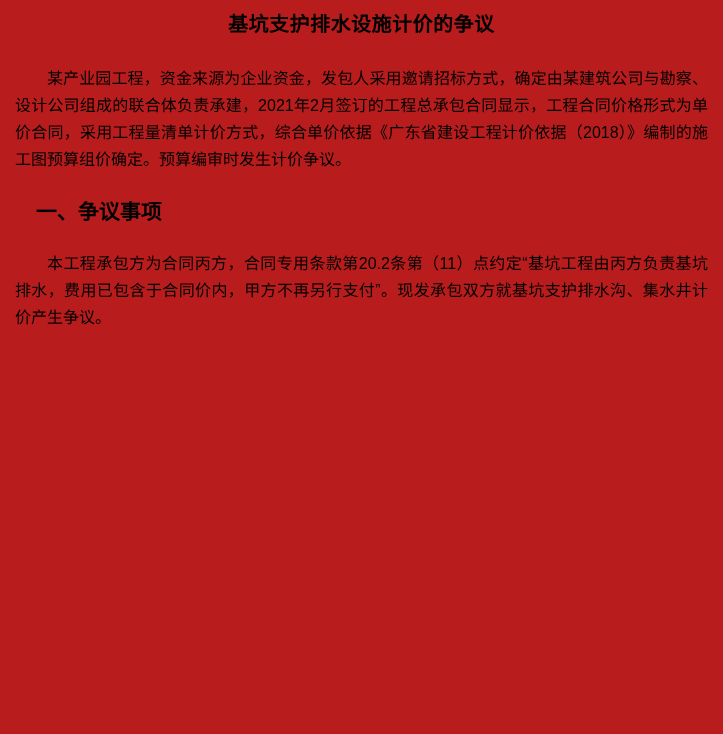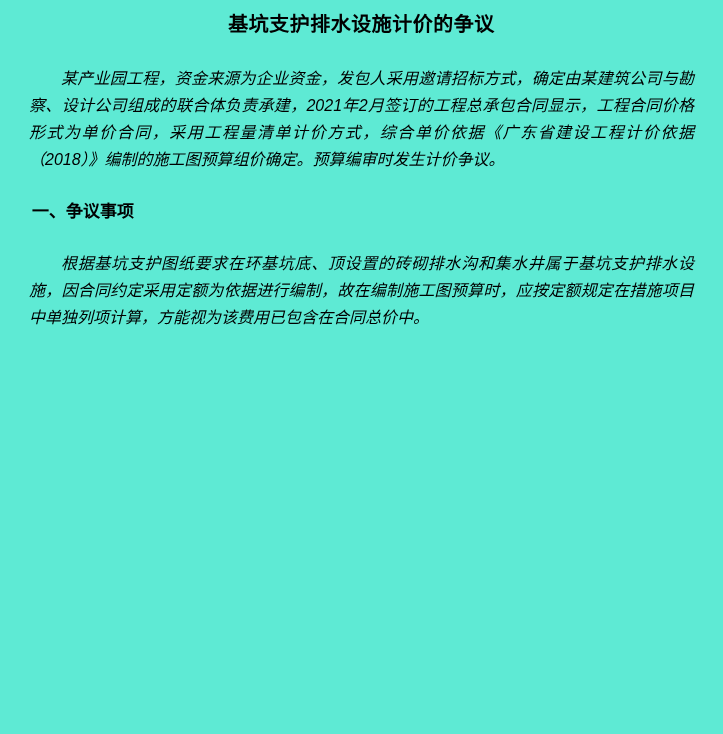--- a/index.html
+++ b/index.html
@@ -14,55 +14,54 @@
     font-family: "Liberation Sans", "DejaVu Sans", sans-serif;
     font-size: 16px;
     line-height: 27px;
     overflow: hidden;
   }
   .doc {
     box-sizing: border-box;
     width: 723px;
     height: 734px;
     padding: 8px 15px 10px 15px;
-    background: #5eead4;
+    background: #b91c1c;
   }
   .doc-title {
     font-size: 20px;
     line-height: 32px;
     font-weight: 700;
     text-align: center;
     margin: 0;
     letter-spacing: 0.5px;
   }
   .sec-heading {
-    font-size: 17px;
+    font-size: 21px;
     line-height: 27px;
     font-weight: 700;
     margin: 25px 0;
     text-indent: 1em;
   }
   .para {
-    margin: 25px 14px;
+    margin: 25px 0;
     text-indent: 2em;
     text-align: justify;
     text-justify: inter-ideograph;
-    font-style: italic;
   }
 </style>
 </head>
 <body>
 
 <div class="doc">
   <h1 class="doc-title">基坑支护排水设施计价的争议</h1>
 
   <p class="para">某产业园工程，资金来源为企业资金，发包人采用邀请招标方式，确定由某建筑公司与勘察、设计公司组成的联合体负责承建，2021年2月签订的工程总承包合同显示，工程合同价格形式为单价合同，采用工程量清单计价方式，综合单价依据《广东省建设工程计价依据（2018）》编制的施工图预算组价确定。预算编审时发生计价争议。</p>
 
   <h2 class="sec-heading">一、争议事项</h2>
 
+  <p class="para">本工程承包方为合同丙方，合同专用条款第20.2条第（11）点约定“基坑工程由丙方负责基坑排水，费用已包含于合同价内，甲方不再另行支付”。现发承包双方就基坑支护排水沟、集水井计价产生争议。</p>
 
 
 
 
 
-  <p class="para">根据基坑支护图纸要求在环基坑底、顶设置的砖砌排水沟和集水井属于基坑支护排水设施，因合同约定采用定额为依据进行编制，故在编制施工图预算时，应按定额规定在措施项目中单独列项计算，方能视为该费用已包含在合同总价中。</p>
 
 </div>
 
 </body></html>

